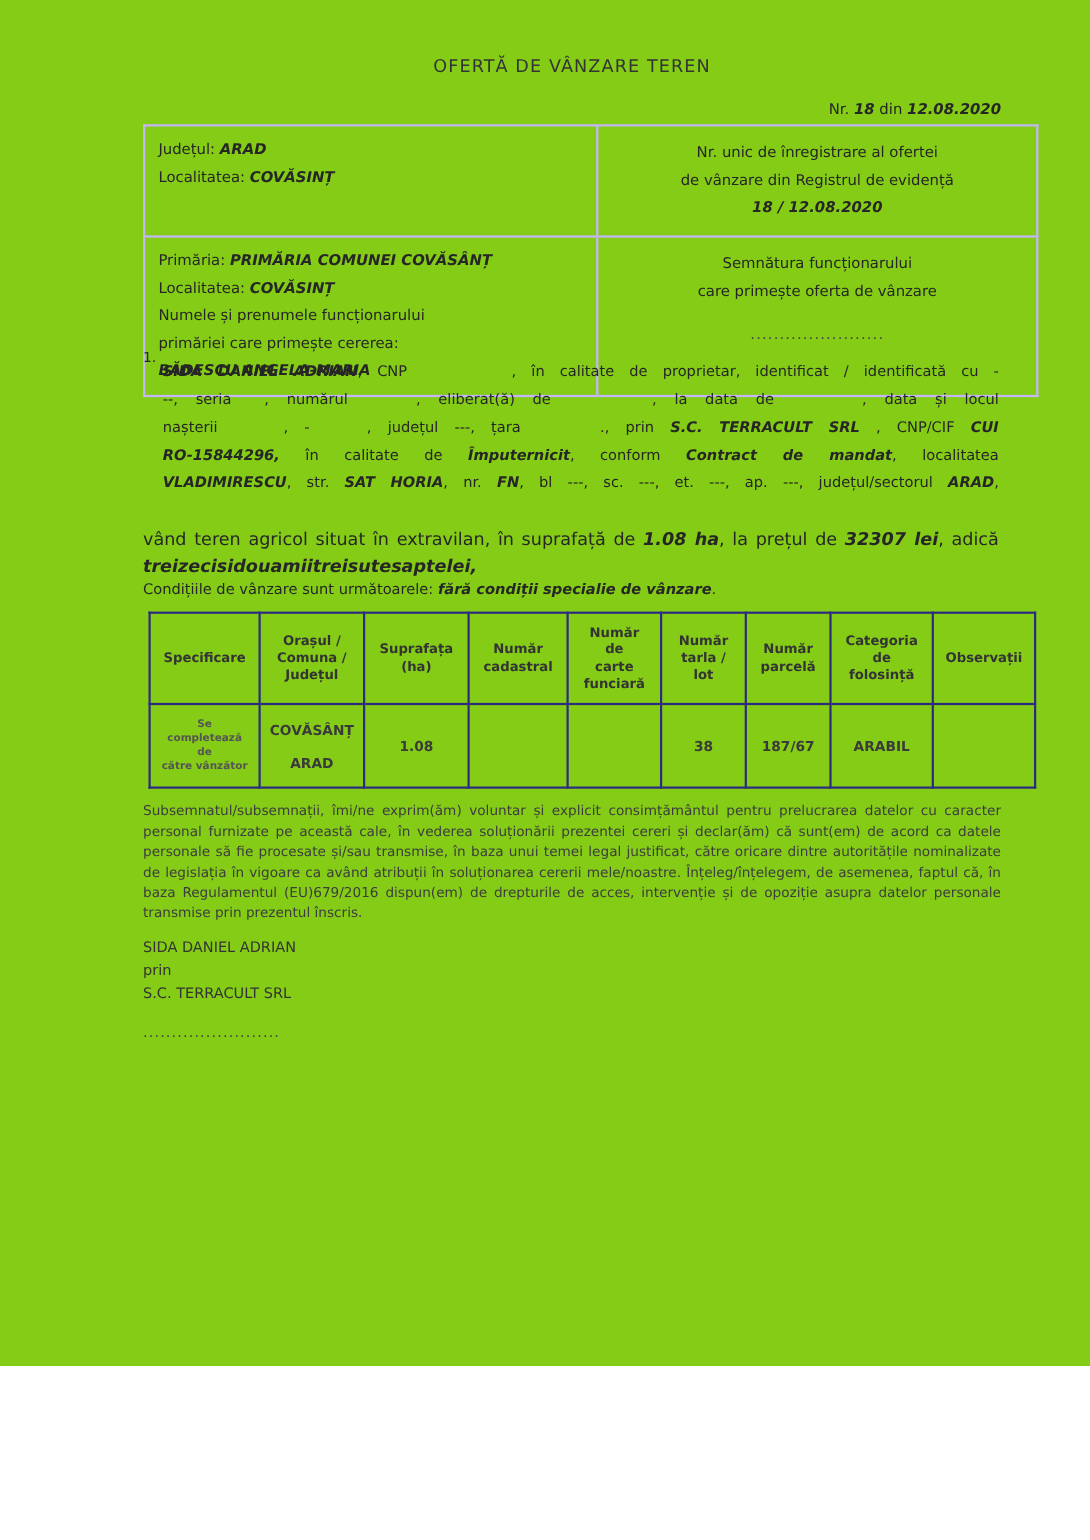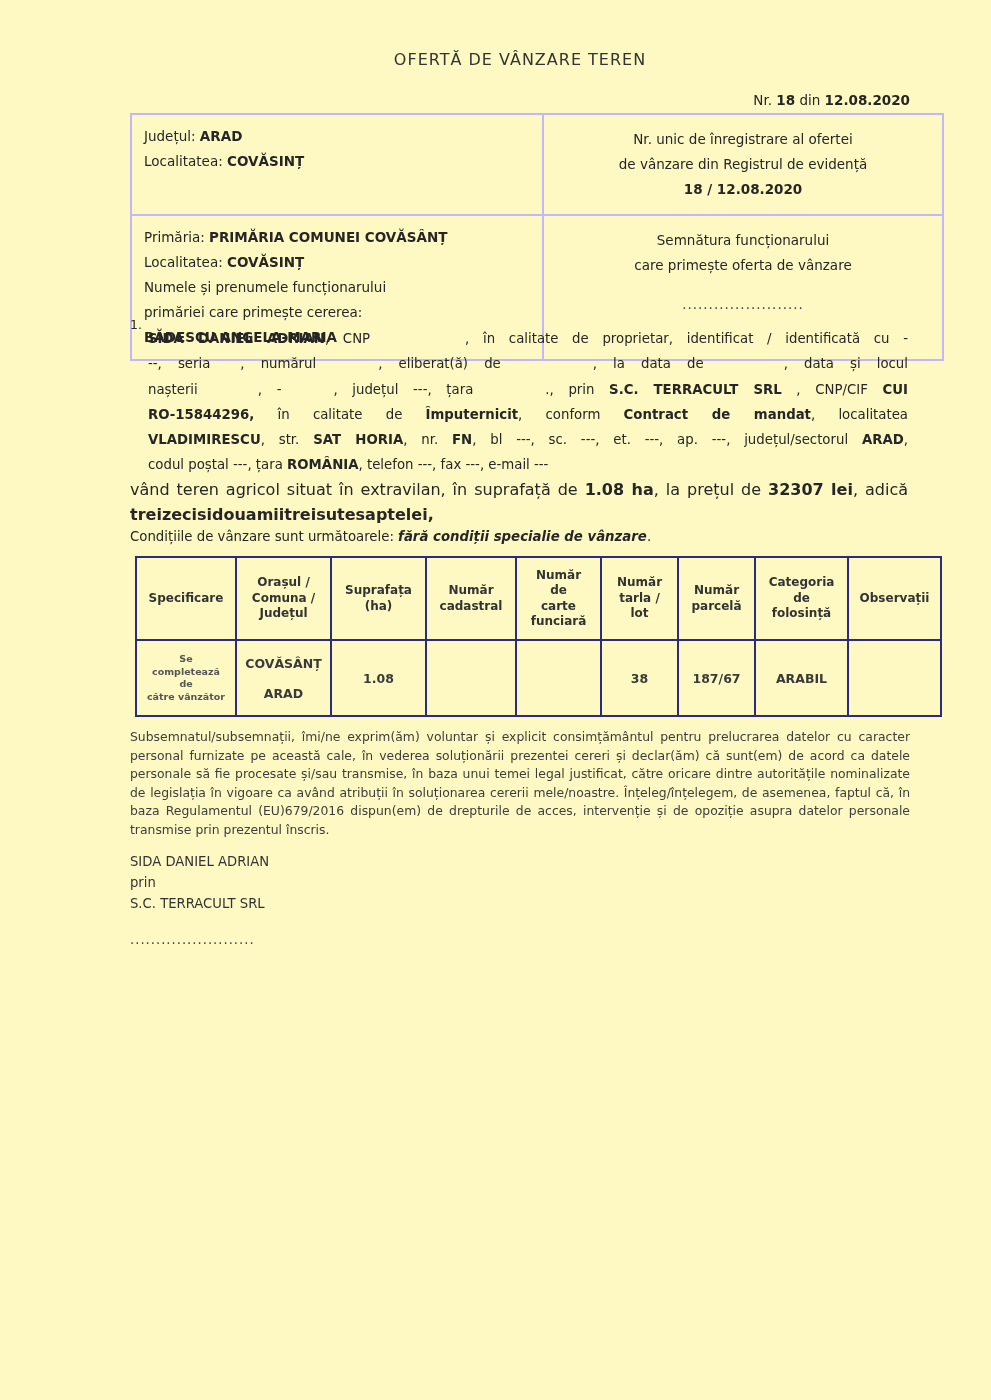--- a/index.html
+++ b/index.html
@@ -1,20 +1,20 @@
 <!DOCTYPE html>
 <html><head>
 <meta charset="utf-8">
 <style>
   html,body{margin:0;padding:0;background:#fff;}
   .page{
-    position:relative;width:991px;height:1400px;background:#fef9c3;
+    position:relative;width:991px;height:1242px;background:#84cc16;
     font-family:"DejaVu Sans","Liberation Sans",sans-serif;color:#262626;overflow:hidden;
   }
-  .b{font-weight:bold;}
+  .b{font-weight:bold;font-style:italic;}
   .i{font-style:italic;}
   .gap{display:inline-block;height:1px;}
   .title{position:absolute;top:50px;left:130px;width:780px;text-align:center;
          font-size:16px;letter-spacing:1px;color:#333;}
   .nrline{position:absolute;top:92px;left:130px;width:780px;text-align:right;font-size:13.5px;}
   
   .infotable{position:absolute;top:113px;left:130px;border-collapse:collapse;table-layout:fixed;}
   .infotable td{border:2px solid #c4b5fd;vertical-align:top;font-size:13.5px;line-height:25px;}
   .infotable td.l{width:386px;padding:9px 12px 9px 12px;text-align:left;}
   .infotable td.c{width:386px;padding:12px 6px;text-align:center;}
@@ -81,21 +81,20 @@
   </tbody>
     </table>
 
   <div class="p1num">1.</div>
   <div class="p1">
     <div class="jline"><span class="b">SIDA DANIEL ADRIAN</span><span>, CNP</span><span class="gap" style="width: 95px;"></span><span>, în calitate de proprietar, identificat / identificată cu -</span></div>
     <div class="jline"><span>--, seria</span><span class="gap" style="width: 30px;"></span><span>, numărul</span><span class="gap" style="width: 62px;"></span><span>, eliberat(ă) de</span><span class="gap" style="width: 92px;"></span><span>, la data de</span><span class="gap" style="width: 80px;"></span><span>, data și locul</span></div>
     <div class="jline"><span>nașterii</span><span class="gap" style="width: 60px;"></span><span>, -</span><span class="gap" style="width: 52px;"></span><span>, județul ---, țara</span><span class="gap" style="width: 72px;"></span><span>., prin </span><span class="b">S.C. TERRACULT SRL</span><span> , CNP/CIF </span><span class="b">CUI</span></div>
     <div class="jline"><span class="b">RO-15844296,</span><span> în calitate de </span><span class="b">Împuternicit</span><span>, conform </span><span class="b">Contract de mandat</span><span>, localitatea</span></div>
     <div class="jline"><span class="b">VLADIMIRESCU</span><span>, str. </span><span class="b">SAT HORIA</span><span>, nr. </span><span class="b">FN</span><span>, bl ---, sc. ---, et. ---, ap. ---, județul/sectorul </span><span class="b">ARAD</span><span>,</span></div>
-    <div><span>codul poștal ---, țara </span><span class="b">ROMÂNIA</span><span>, telefon ---, fax ---, e-mail ---</span></div>
   </div>
 
   <div class="p2">
     <div class="jline"><span>vând teren agricol situat în extravilan, în suprafață de </span><span class="b">1.08 ha</span><span>, la prețul de </span><span class="b">32307 lei</span><span>, adică</span></div>
     <div><span class="b">treizecisidouamiitreisutesaptelei,</span></div>
   </div>
 
   <div class="p3"><span>Condițiile de vânzare sunt următoarele: </span><span class="b i">fără condiții specialie de vânzare</span><span>.</span></div>
 
   <table class="landtable">

